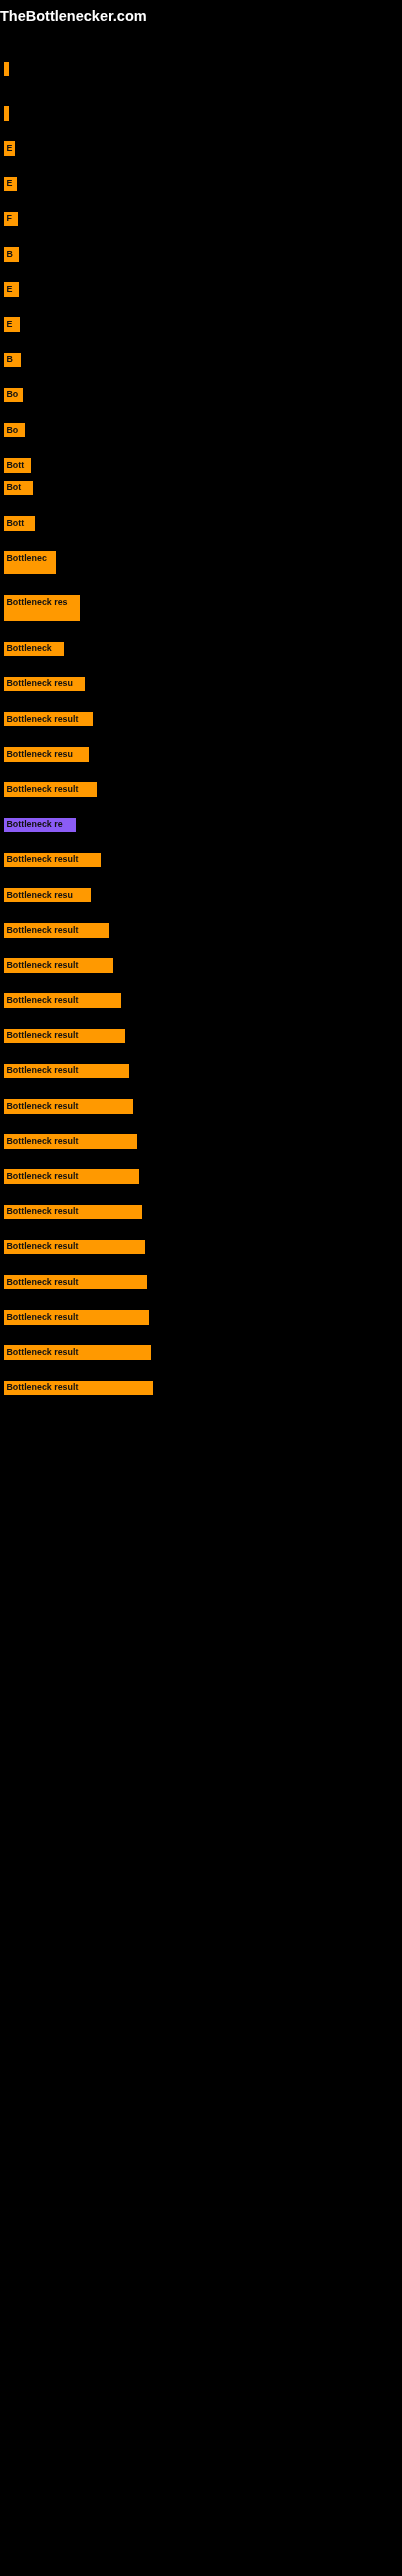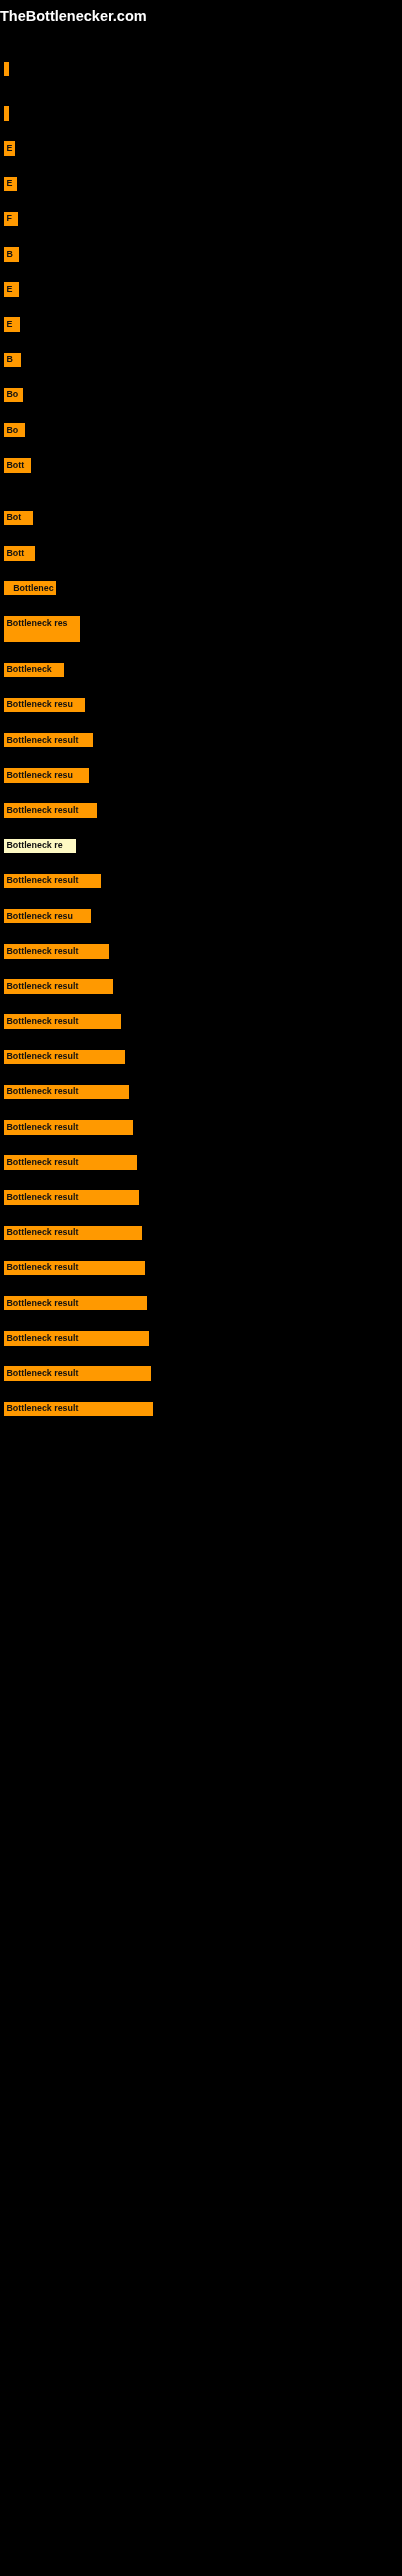--- a/index.html
+++ b/index.html
@@ -44,30 +44,30 @@
     <div class="row" style="padding-top: 1.6px; padding-bottom: 1.6px; margin-top: 14.5px;"><div class="bar-label" style="width: 11.3px; height: 14.5px; display: inline-block; overflow: hidden; white-space: nowrap; font-size: 8.9px; padding: 1.6px 2.4px; background-color: rgb(255, 153, 0); color: rgb(17, 17, 17); font-weight: bold;">E</div></div>
     <div class="row" style="padding-top: 1.6px; padding-bottom: 1.6px; margin-top: 14.5px;"><div class="bar-label" style="width: 13px; height: 14.5px; display: inline-block; overflow: hidden; white-space: nowrap; font-size: 8.9px; padding: 1.6px 2.4px; background-color: rgb(255, 153, 0); color: rgb(17, 17, 17); font-weight: bold;">E</div></div>
     <div class="row" style="padding-top: 1.6px; padding-bottom: 1.6px; margin-top: 14.5px;"><div class="bar-label" style="width: 13.7px; height: 14.5px; display: inline-block; overflow: hidden; white-space: nowrap; font-size: 8.9px; padding: 1.6px 2.4px; background-color: rgb(255, 153, 0); color: rgb(17, 17, 17); font-weight: bold;">F</div></div>
     <div class="row" style="padding-top: 1.6px; padding-bottom: 1.6px; margin-top: 14.5px;"><div class="bar-label" style="width: 14.5px; height: 14.5px; display: inline-block; overflow: hidden; white-space: nowrap; font-size: 8.9px; padding: 1.6px 2.4px; background-color: rgb(255, 153, 0); color: rgb(17, 17, 17); font-weight: bold;">B</div></div>
     <div class="row" style="padding-top: 1.6px; padding-bottom: 1.6px; margin-top: 14.5px;"><div class="bar-label" style="width: 15.3px; height: 14.5px; display: inline-block; overflow: hidden; white-space: nowrap; font-size: 8.9px; padding: 1.6px 2.4px; background-color: rgb(255, 153, 0); color: rgb(17, 17, 17); font-weight: bold;">E</div></div>
     <div class="row" style="padding-top: 1.6px; padding-bottom: 1.6px; margin-top: 14.5px;"><div class="bar-label" style="width: 16px; height: 14.5px; display: inline-block; overflow: hidden; white-space: nowrap; font-size: 8.9px; padding: 1.6px 2.4px; background-color: rgb(255, 153, 0); color: rgb(17, 17, 17); font-weight: bold;">E</div></div>
     <div class="row" style="padding-top: 1.6px; padding-bottom: 1.6px; margin-top: 14.5px;"><div class="bar-label" style="width: 17px; height: 14.5px; display: inline-block; overflow: hidden; white-space: nowrap; font-size: 8.9px; padding: 1.6px 2.4px; background-color: rgb(255, 153, 0); color: rgb(17, 17, 17); font-weight: bold;">B</div></div>
     <div class="row" style="padding-top: 1.6px; padding-bottom: 1.6px; margin-top: 14.5px;"><div class="bar-label" style="width: 19.3px; height: 14.5px; display: inline-block; overflow: hidden; white-space: nowrap; font-size: 8.9px; padding: 1.6px 2.4px; background-color: rgb(255, 153, 0); color: rgb(17, 17, 17); font-weight: bold;">Bo</div></div>
     <div class="row" style="padding-top: 1.6px; padding-bottom: 1.6px; margin-top: 14.5px;"><div class="bar-label" style="width: 21px; height: 14.5px; display: inline-block; overflow: hidden; white-space: nowrap; font-size: 8.9px; padding: 1.6px 2.4px; background-color: rgb(255, 153, 0); color: rgb(17, 17, 17); font-weight: bold;">Bo</div></div>
     <div class="row" style="padding-top: 1.6px; padding-bottom: 1.6px; margin-top: 14.5px;"><div class="bar-label" style="width: 27px; height: 14.5px; display: inline-block; overflow: hidden; white-space: nowrap; font-size: 8.9px; padding: 1.6px 2.4px; background-color: rgb(255, 153, 0); color: rgb(17, 17, 17); font-weight: bold;">Bott</div></div>
-    <div class="row" style="padding-top: 1.6px; padding-bottom: 1.6px; margin-top: 32px;"><div class="bar-label" style="width: 29px; height: 14.5px; display: inline-block; overflow: hidden; white-space: nowrap; font-size: 8.9px; padding: 1.6px 2.4px; background-color: rgb(255, 153, 0); color: rgb(17, 17, 17); font-weight: bold;">Bot</div></div>
+    <div class="row" style="padding-top: 1.6px; padding-bottom: 1.6px; margin-top: 2px;"><div class="bar-label" style="width: 29px; height: 14.5px; display: inline-block; overflow: hidden; white-space: nowrap; font-size: 8.9px; padding: 1.6px 2.4px; background-color: rgb(255, 153, 0); color: rgb(17, 17, 17); font-weight: bold;">Bot</div></div>
     <div class="row" style="padding-top: 1.6px; padding-bottom: 1.6px; margin-top: 14.5px;"><div class="bar-label" style="width: 31px; height: 14.5px; display: inline-block; overflow: hidden; white-space: nowrap; font-size: 8.9px; padding: 1.6px 2.4px; background-color: rgb(255, 153, 0); color: rgb(17, 17, 17); font-weight: bold;">Bott</div></div>
-    <div class="row" style="padding-top: 1.6px; padding-bottom: 1.6px; margin-top: 14.5px;"><div class="bar-label" style="width: 52px; height: 14px; display: inline-block; overflow: hidden; white-space: nowrap; font-size: 8.9px; padding: 1.6px 2.4px; background-color: rgb(255, 153, 0); color: rgb(17, 17, 17); font-weight: bold; text-align: right;">Bottlenec</div></div>
+    <div class="row" style="padding-top: 1.6px; padding-bottom: 1.6px; margin-top: 14.5px;"><div class="bar-label" style="width: 52px; height: 23px; display: inline-block; overflow: hidden; white-space: nowrap; font-size: 8.9px; padding: 1.6px 2.4px; background-color: rgb(255, 153, 0); color: rgb(17, 17, 17); font-weight: bold;">Bottlenec</div></div>
     <div class="row" style="padding-top: 1.6px; padding-bottom: 1.6px; margin-top: 14.5px;"><div class="bar-label" style="width: 76px; height: 26px; display: inline-block; overflow: hidden; white-space: nowrap; font-size: 8.9px; padding: 1.6px 2.4px; background-color: rgb(255, 153, 0); color: rgb(17, 17, 17); font-weight: bold;">Bottleneck res</div></div>
     <div class="row" style="padding-top: 1.6px; padding-bottom: 1.6px; margin-top: 14.5px;"><div class="bar-label" style="width: 60px; height: 14.5px; display: inline-block; overflow: hidden; white-space: nowrap; font-size: 8.9px; padding: 1.6px 2.4px; background-color: rgb(255, 153, 0); color: rgb(17, 17, 17); font-weight: bold;">Bottleneck</div></div>
     <div class="row" style="padding-top: 1.6px; padding-bottom: 1.6px; margin-top: 14.5px;"><div class="bar-label" style="width: 81px; height: 14.5px; display: inline-block; overflow: hidden; white-space: nowrap; font-size: 8.9px; padding: 1.6px 2.4px; background-color: rgb(255, 153, 0); color: rgb(17, 17, 17); font-weight: bold;">Bottleneck resu</div></div>
     <div class="row" style="padding-top: 1.6px; padding-bottom: 1.6px; margin-top: 14.5px;"><div class="bar-label" style="width: 89px; height: 14.5px; display: inline-block; overflow: hidden; white-space: nowrap; font-size: 8.9px; padding: 1.6px 2.4px; background-color: rgb(255, 153, 0); color: rgb(17, 17, 17); font-weight: bold;">Bottleneck result</div></div>
     <div class="row" style="padding-top: 1.6px; padding-bottom: 1.6px; margin-top: 14.5px;"><div class="bar-label" style="width: 85px; height: 14.5px; display: inline-block; overflow: hidden; white-space: nowrap; font-size: 8.9px; padding: 1.6px 2.4px; background-color: rgb(255, 153, 0); color: rgb(17, 17, 17); font-weight: bold;">Bottleneck resu</div></div>
     <div class="row" style="padding-top: 1.6px; padding-bottom: 1.6px; margin-top: 14.5px;"><div class="bar-label" style="width: 93px; height: 14.5px; display: inline-block; overflow: hidden; white-space: nowrap; font-size: 8.9px; padding: 1.6px 2.4px; background-color: rgb(255, 153, 0); color: rgb(17, 17, 17); font-weight: bold;">Bottleneck result</div></div>
-    <div class="row" style="padding-top: 1.6px; padding-bottom: 1.6px; margin-top: 14.5px;"><div class="bar-label" style="width: 72px; height: 14.5px; display: inline-block; overflow: hidden; white-space: nowrap; font-size: 8.9px; padding: 1.6px 2.4px; background-color: #fef9c3; color: rgb(17, 17, 17); font-weight: bold;">Bottleneck re</div></div>
+    <div class="row" style="padding-top: 1.6px; padding-bottom: 1.6px; margin-top: 14.5px;"><div class="bar-label" style="width: 72px; height: 14.5px; display: inline-block; overflow: hidden; white-space: nowrap; font-size: 8.9px; padding: 1.6px 2.4px; background-color: #8b5cf6; color: rgb(17, 17, 17); font-weight: bold;">Bottleneck re</div></div>
     <div class="row" style="padding-top: 1.6px; padding-bottom: 1.6px; margin-top: 14.5px;"><div class="bar-label" style="width: 97px; height: 14.5px; display: inline-block; overflow: hidden; white-space: nowrap; font-size: 8.9px; padding: 1.6px 2.4px; background-color: rgb(255, 153, 0); color: rgb(17, 17, 17); font-weight: bold;">Bottleneck result</div></div>
     <div class="row" style="padding-top: 1.6px; padding-bottom: 1.6px; margin-top: 14.5px;"><div class="bar-label" style="width: 87px; height: 14.5px; display: inline-block; overflow: hidden; white-space: nowrap; font-size: 8.9px; padding: 1.6px 2.4px; background-color: rgb(255, 153, 0); color: rgb(17, 17, 17); font-weight: bold;">Bottleneck resu</div></div>
     <div class="row" style="padding-top: 1.6px; padding-bottom: 1.6px; margin-top: 14.5px;"><div class="bar-label" style="width: 105px; height: 14.5px; display: inline-block; overflow: hidden; white-space: nowrap; font-size: 8.9px; padding: 1.6px 2.4px; background-color: rgb(255, 153, 0); color: rgb(17, 17, 17); font-weight: bold;">Bottleneck result</div></div>
     <div class="row" style="padding-top: 1.6px; padding-bottom: 1.6px; margin-top: 14.5px;"><div class="bar-label" style="width: 109px; height: 14.5px; display: inline-block; overflow: hidden; white-space: nowrap; font-size: 8.9px; padding: 1.6px 2.4px; background-color: rgb(255, 153, 0); color: rgb(17, 17, 17); font-weight: bold;">Bottleneck result</div></div>
     <div class="row" style="padding-top: 1.6px; padding-bottom: 1.6px; margin-top: 14.5px;"><div class="bar-label" style="width: 117px; height: 14.5px; display: inline-block; overflow: hidden; white-space: nowrap; font-size: 8.9px; padding: 1.6px 2.4px; background-color: rgb(255, 153, 0); color: rgb(17, 17, 17); font-weight: bold;">Bottleneck result</div></div>
     <div class="row" style="padding-top: 1.6px; padding-bottom: 1.6px; margin-top: 14.5px;"><div class="bar-label" style="width: 121px; height: 14.5px; display: inline-block; overflow: hidden; white-space: nowrap; font-size: 8.9px; padding: 1.6px 2.4px; background-color: rgb(255, 153, 0); color: rgb(17, 17, 17); font-weight: bold;">Bottleneck result</div></div>
     <div class="row" style="padding-top: 1.6px; padding-bottom: 1.6px; margin-top: 14.5px;"><div class="bar-label" style="width: 125px; height: 14.5px; display: inline-block; overflow: hidden; white-space: nowrap; font-size: 8.9px; padding: 1.6px 2.4px; background-color: rgb(255, 153, 0); color: rgb(17, 17, 17); font-weight: bold;">Bottleneck result</div></div>
     <div class="row" style="padding-top: 1.6px; padding-bottom: 1.6px; margin-top: 14.5px;"><div class="bar-label" style="width: 129px; height: 14.5px; display: inline-block; overflow: hidden; white-space: nowrap; font-size: 8.9px; padding: 1.6px 2.4px; background-color: rgb(255, 153, 0); color: rgb(17, 17, 17); font-weight: bold;">Bottleneck result</div></div>
     <div class="row" style="padding-top: 1.6px; padding-bottom: 1.6px; margin-top: 14.5px;"><div class="bar-label" style="width: 133px; height: 14.5px; display: inline-block; overflow: hidden; white-space: nowrap; font-size: 8.9px; padding: 1.6px 2.4px; background-color: rgb(255, 153, 0); color: rgb(17, 17, 17); font-weight: bold;">Bottleneck result</div></div>
     <div class="row" style="padding-top: 1.6px; padding-bottom: 1.6px; margin-top: 14.5px;"><div class="bar-label" style="width: 135px; height: 14.5px; display: inline-block; overflow: hidden; white-space: nowrap; font-size: 8.9px; padding: 1.6px 2.4px; background-color: rgb(255, 153, 0); color: rgb(17, 17, 17); font-weight: bold;">Bottleneck result</div></div>

